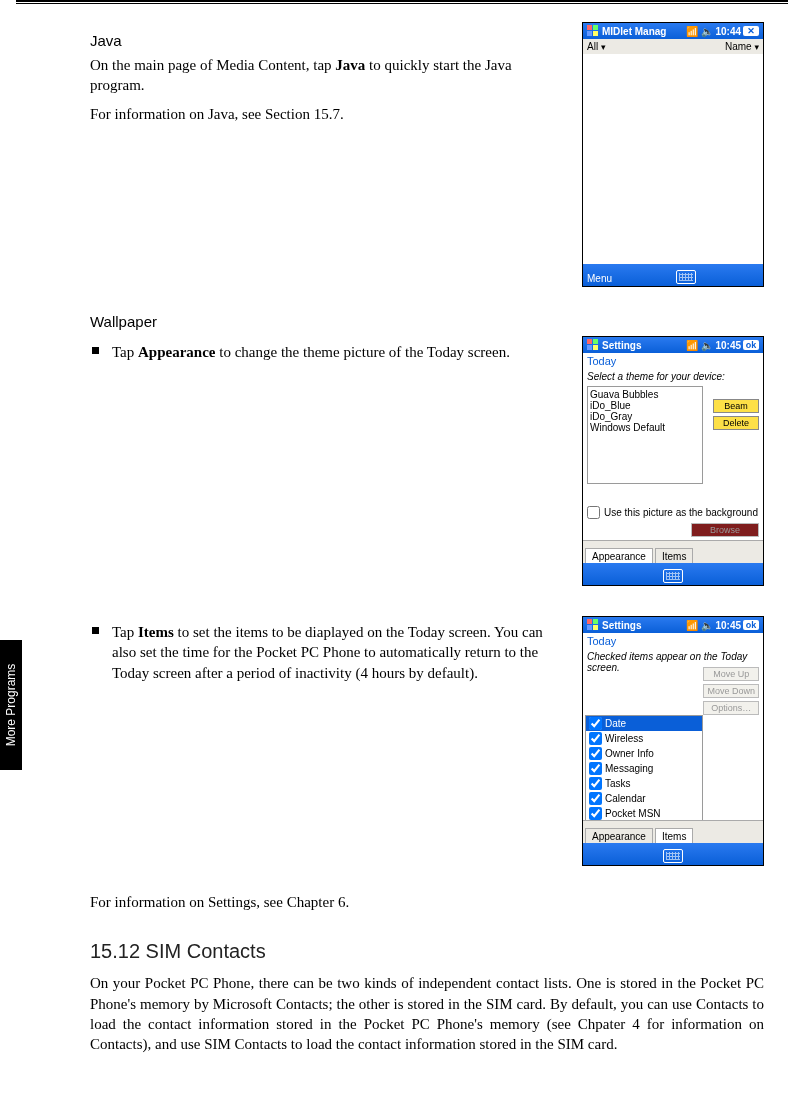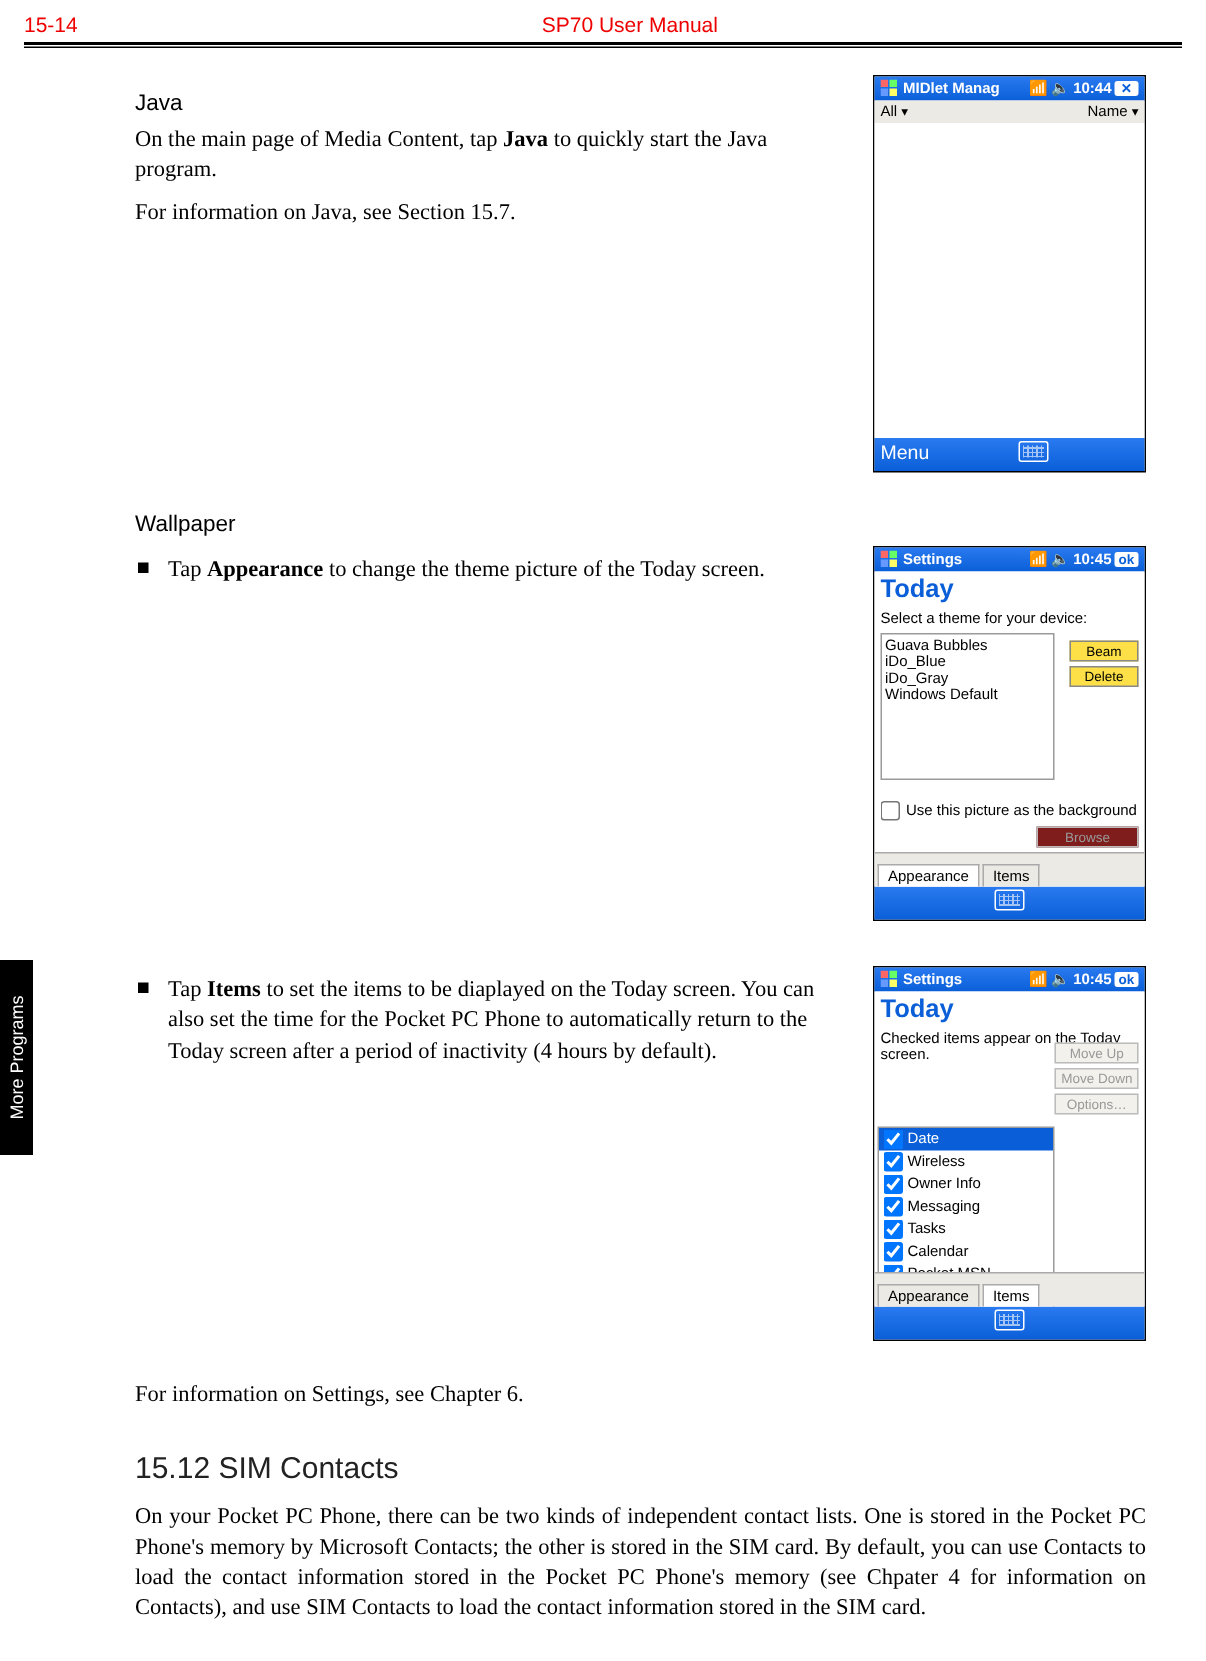--- a/index.html
+++ b/index.html
@@ -155,39 +155,39 @@
     background:#eceae4;
     display:flex; justify-content:space-between;
     padding:2px 4px; font-size:10px; color:#000;
   }
   .subbar .chev { font-size:9px; }
 
   .device .footer-bar {
     background: #0a5fd8;
     background: linear-gradient(#2a7af0, #0a5fd8);
     color:#fff;
-    display:flex; align-items:flex-start; justify-content:space-between;
-    padding:2px 4px; font-size:13px; height:18px;
+    display:flex; align-items:flex-end; justify-content:space-between;
+    padding:2px 4px; font-size:10px; height:18px;
   }
   .footer-bar .kbd-icon {
     width:18px;height:12px;border:1px solid #fff;border-radius:2px;
     display:inline-block; position:relative;
   }
   .footer-bar .kbd-icon::before{
     content:""; position:absolute; left:2px; right:2px; top:2px; bottom:2px;
     background: repeating-linear-gradient(90deg,#fff 0 1px,transparent 1px 3px),
                 repeating-linear-gradient(0deg,#fff 0 1px,transparent 1px 3px);
     opacity:0.6;
   }
 
   
   .today-head {
-    color:#0a5fd8; font-weight:bold; padding:2px 4px; font-size:17px;
-  }
-  .hint { padding:2px 4px; font-size:10px; color:#000; }
+    color:#0a5fd8; font-weight:normal; padding:2px 4px; font-size:11px;
+  }
+  .hint { padding:2px 4px; font-size:10px; color:#000;font-style:italic; }
   .theme-list {
     margin:2px 4px; border:1px solid #9a9a9a; height:92px; padding:2px;
     overflow:hidden;
   }
   .side-btns {
     position:absolute; right:4px; top:46px; display:flex; flex-direction:column; gap:3px;
   }
   .side-btns button, .side-btns .dbtn {
     font-size:9px; padding:1px 3px; border:1px solid #888; background:#fde047;
     font-family:Tahoma, sans-serif; min-width:46px; text-align:center;
@@ -229,24 +229,20 @@
   .timeout-row {
     display:flex; align-items:center; gap:4px; padding:1px 3px; font-size:10px; border-top:1px solid #ccc;
   }
 
 </style>
 </head>
 <body>
 
 <div class="page">
 
-  <div class="header">
-    <div class="page-num">15-14</div>
-    <div class="title">SP70 User Manual</div>
-  </div>
   <hr class="hr-thick">
   <hr class="hr-thin">
 
   <div class="side-tab">
     <span>More Programs</span>
   </div>
 
   <div class="content">
 
     <div class="row">

